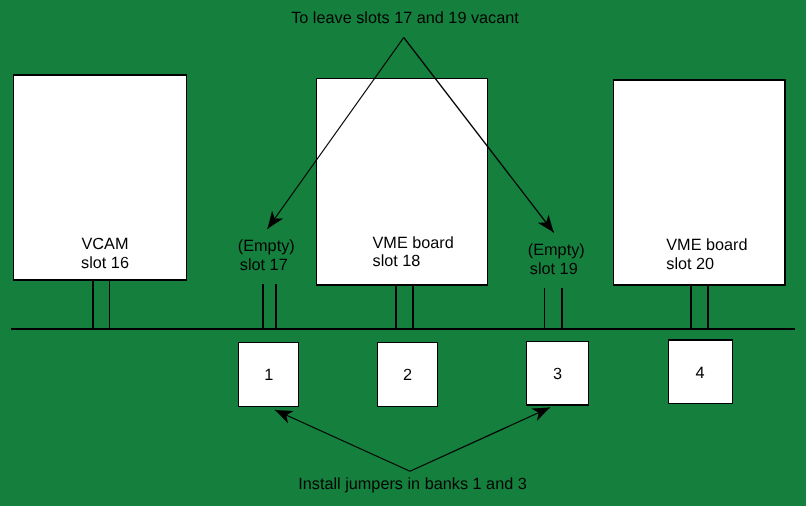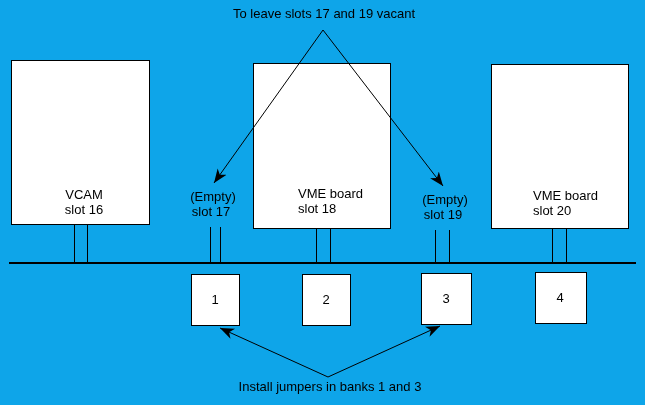--- a/index.html
+++ b/index.html
@@ -4,21 +4,21 @@
 <style>
   html, body {
     margin: 0;
     padding: 0;
     background: #ffffff;
   }
   .canvas {
     position: relative;
     width: 645px;
     height: 405px;
-    background: #0ea5e9;
+    background: #15803d;
     font-family: "Liberation Sans", sans-serif;
     overflow: hidden;
   }
   svg {
     display: block;
   }
   svg text {
     font-family: "Liberation Sans", sans-serif;
     font-size: 13px;
     fill: #000000;

